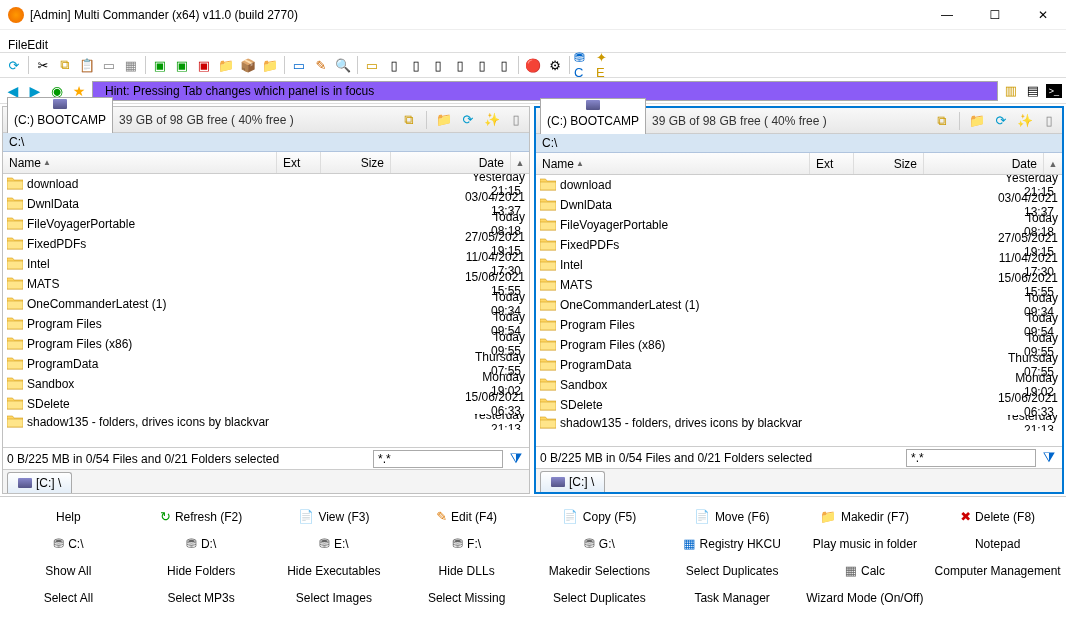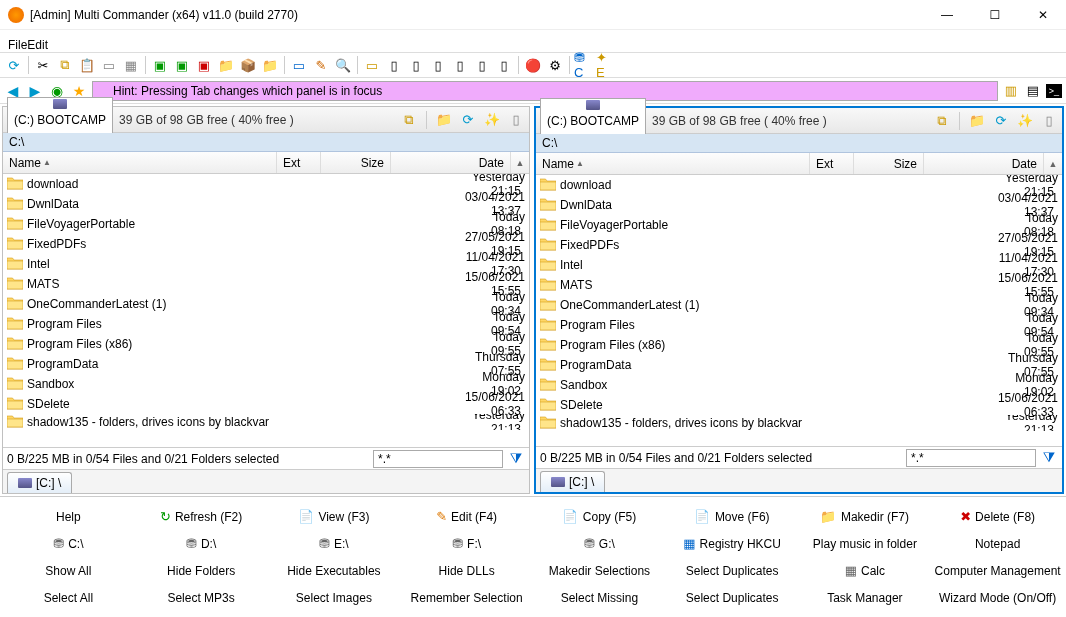--- a/index.html
+++ b/index.html
@@ -12,21 +12,21 @@
 .titlebar .winbtns span { width: 30px; text-align: center; cursor: pointer; }
 
 .menubar { height: 22px; display: flex; align-items: flex-end; padding: 0 8px; }
 
 .toolbar1 { height: 26px; display: flex; align-items: center; padding: 2px 4px; gap: 2px; border-top: 1px solid #ddd; border-bottom: 1px solid #ddd; }
 .tbtn { width: 20px; height: 20px; display: flex; align-items: center; justify-content: center; font-size: 13px; cursor: pointer; }
 .sep { width: 1px; height: 18px; background: #ccc; margin: 0 2px; }
 
 .toolbar2 { height: 26px; display: flex; align-items: center; padding: 2px 4px; gap: 4px; border-bottom: 1px solid #ddd; }
 .navbtn { width: 18px; height: 18px; display:flex;align-items:center;justify-content:center; font-size:14px; }
-.hint-input { flex: 1; border: 1px solid #aaa; height: 20px; padding: 0 20px; background:#f0abfc; }
+.hint-input { flex: 1; border: 1px solid #aaa; height: 20px; padding: 0 12px; background:#8b5cf6; }
 .rightico { width:18px;height:18px;display:flex;align-items:center;justify-content:center;font-size:13px; }
 
 .panels { flex: 1; display: flex; min-height: 0; }
 .panel { flex: 1; display: flex; flex-direction: column; border: 1px solid #c0c0c0; margin: 2px; }
 .panel.active { border: 2px solid #0078d4; }
 
 .drivebar { height: 26px; background: linear-gradient(#f8f8f8,#e8e8e8); display: flex; align-items: center; padding: 0 4px; gap: 6px; border-bottom: 1px solid #ccc; }
 .drive-sel { display:flex;align-items:center; gap:4px; border:1px solid #aaa; padding:1px 6px; background:#fff;flex-direction:column; }
 .driveico { width:14px;height:10px;background:linear-gradient(#88c,#558);border-radius:1px; }
 .free-text { color:#333; }
@@ -769,23 +769,20 @@
     <div class="actbtn">
       <span>Select All</span>
     </div>
     <div class="actbtn">
       <span>Select MP3s</span>
     </div>
     <div class="actbtn">
       <span>Select Images</span>
     </div>
     <div class="actbtn">
-      <span>Remember Selection</span>
-    </div>
-    <div class="actbtn">
       <span>Select Missing</span>
     </div>
     <div class="actbtn">
       <span>Select Duplicates</span>
     </div>
     <div class="actbtn">
       <span>Task Manager</span>
     </div>
     <div class="actbtn">
       <span>Wizard Mode (On/Off)</span>

